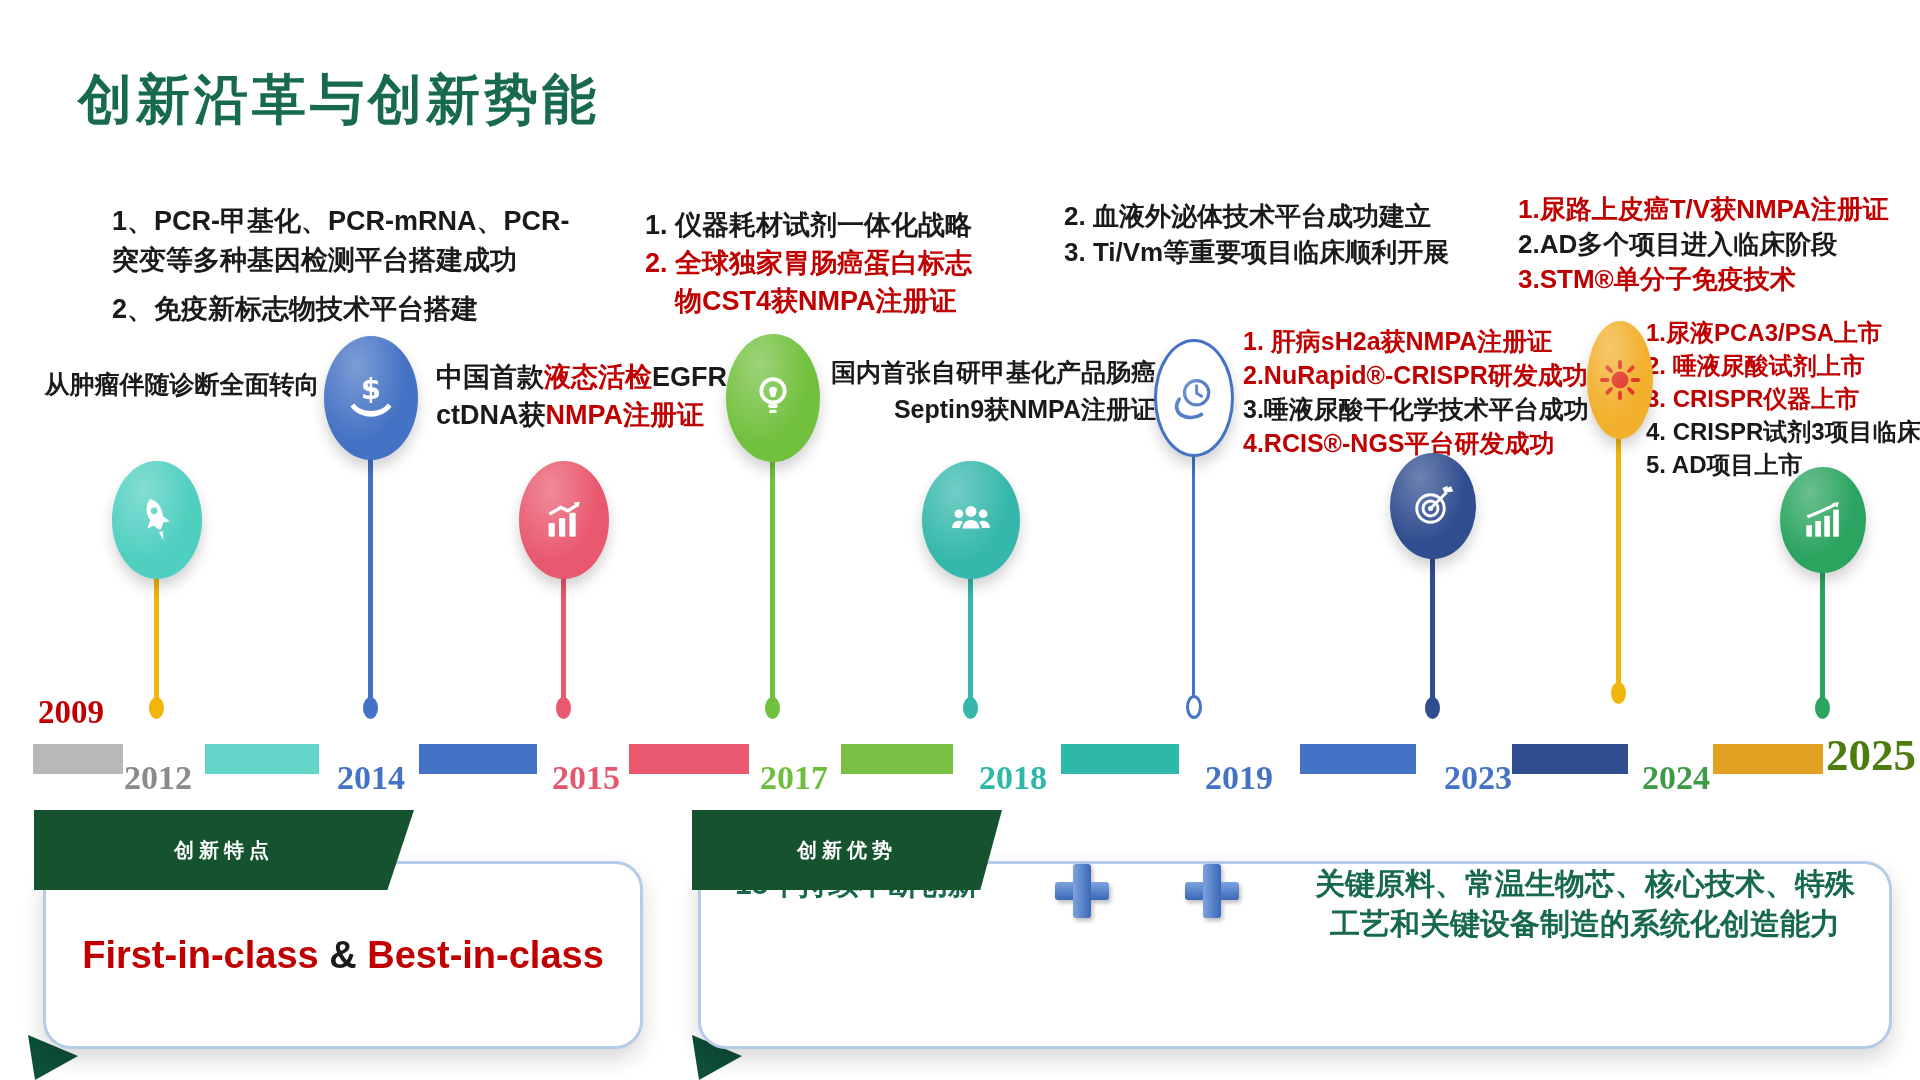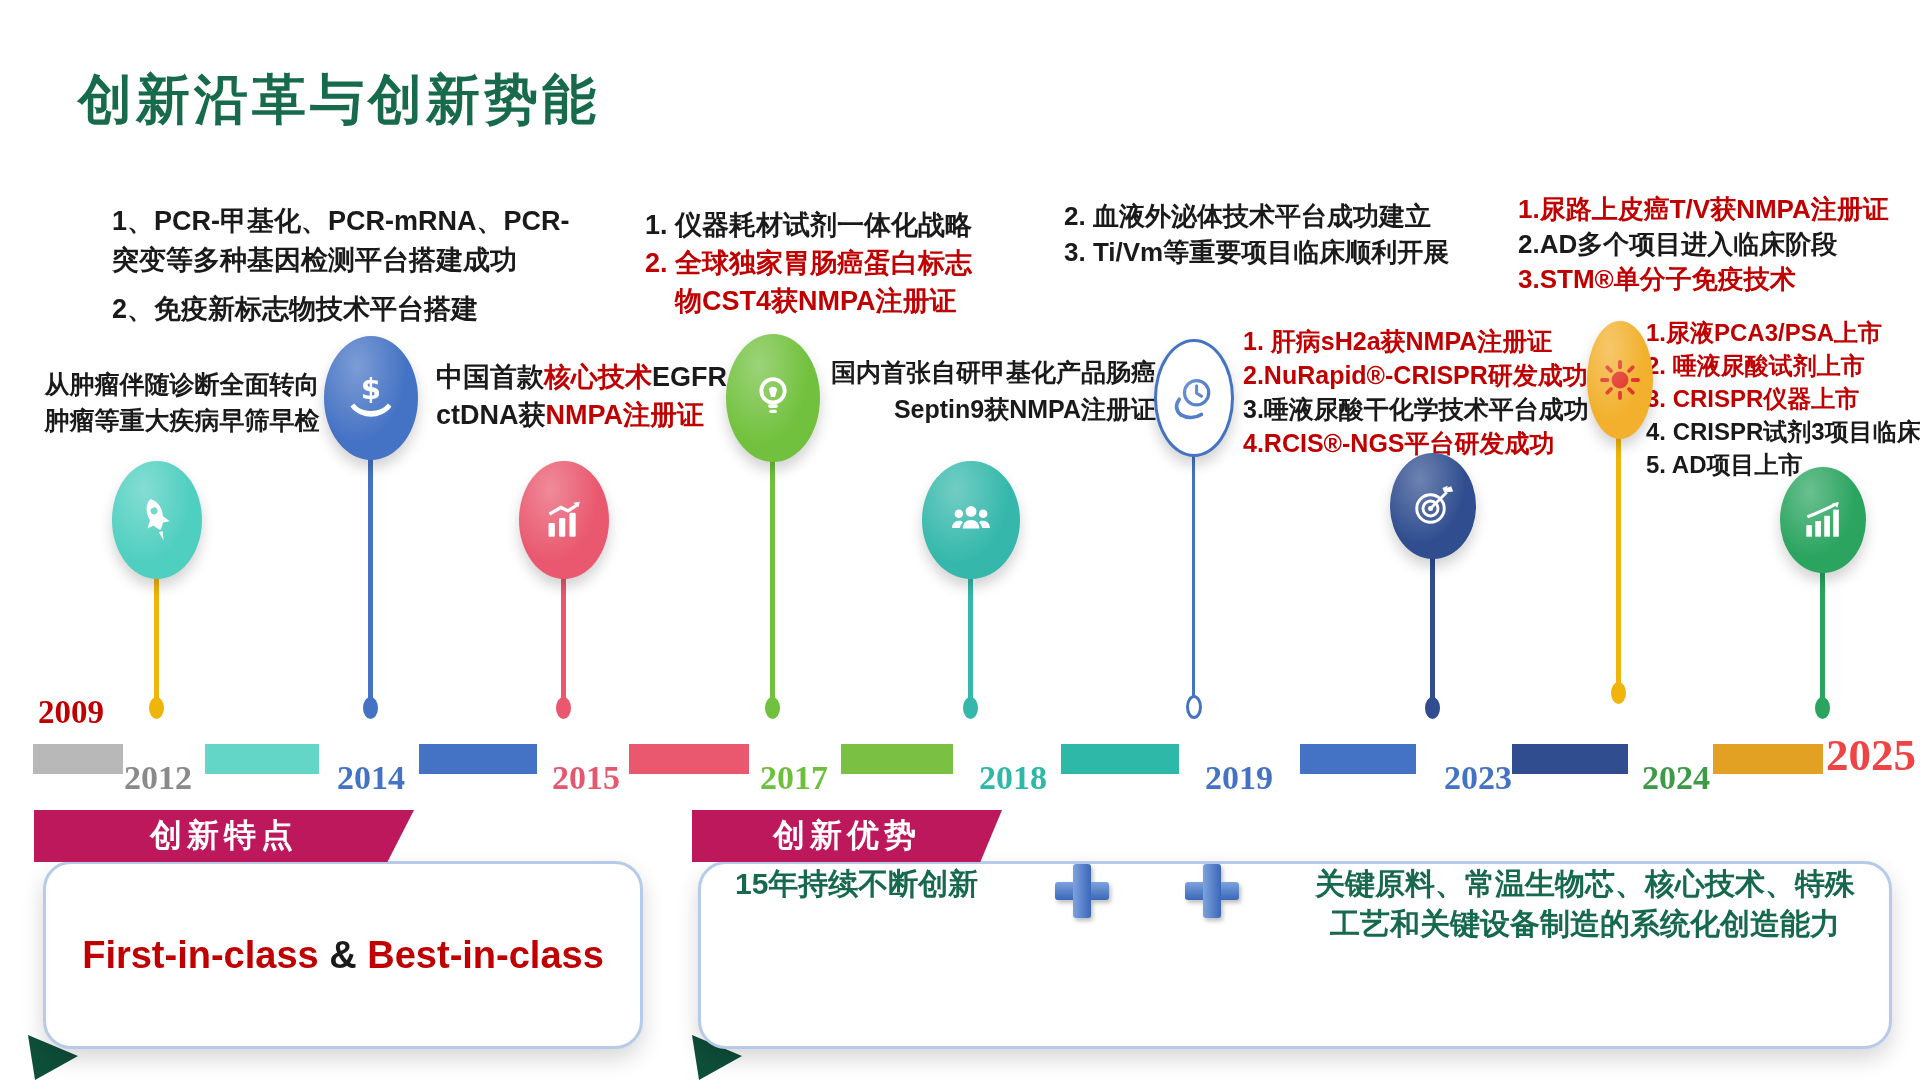--- a/index.html
+++ b/index.html
@@ -59,23 +59,23 @@
   
   .fold {
     position:absolute; width:50px; height:46px; background:#0e4f3a;
     clip-path:polygon(0 2%, 100% 48%, 14% 100%); z-index:1;
   }
   .panel {
     position:absolute; background:#ffffff; border:3px solid #b5cbe9;
     border-radius:28px; box-shadow:0 10px 22px rgba(0,0,0,.16); z-index:2;
   }
   .ribbon {
-    position:absolute; top:810px; height:52px; background:#be185d; color:#fff;
+    position:absolute; top:810px; height:80px; background:#14532d; color:#fff;
     display:flex; align-items:center; justify-content:center;
-    font-size:32px; font-weight:700; letter-spacing:5px;
+    font-size:20px; font-weight:700; letter-spacing:5px;
     clip-path:polygon(0 0, 100% 0, 93% 100%, 0 100%);
     z-index:4; filter:drop-shadow(0 4px 5px rgba(0,0,0,.28));
   }
   .panel-features { left:43px; top:861px; width:600px; height:188px;
     display:flex; align-items:center; justify-content:center; }
   .features-text { font-size:38px; font-weight:700; white-space:nowrap; }
   .panel-adv { left:698px; top:861px; width:1194px; height:188px;
     display:flex; align-items:flex-start; justify-content:space-between; padding:0 34px; }
   .adv-item { font-weight:700; font-size:30px; line-height:40px; white-space:nowrap; }
   .adv-green { color:#17694e; }
@@ -90,29 +90,28 @@
 </style>
 </head>
 <body>
 
 <div class="slide">
 
   <h1 class="title">创新沿革与创新势能</h1>
 
   <div class="ms ms-m2009">
       <div class="ms-line"><span class="seg-dark">从肿瘤伴随诊断全面转向</span></div>
-      <div class="ms-line"><span class="seg-dark">肿瘤等重大疾病早筛早检</span></div>
     </div>
   <div class="ms ms-m2012">
       <div class="ms-line"><span class="seg-dark">1、PCR-甲基化、PCR-mRNA、PCR-</span></div>
       <div class="ms-line"><span class="seg-dark">突变等多种基因检测平台搭建成功</span></div>
       <div class="ms-line"><span class="seg-dark">2、免疫新标志物技术平台搭建</span></div>
     </div>
   <div class="ms ms-m2014">
-      <div class="ms-line"><span class="seg-dark">中国首款</span><span class="seg-red">核心技术</span><span class="seg-dark">EGFR</span></div>
+      <div class="ms-line"><span class="seg-dark">中国首款</span><span class="seg-red">液态活检</span><span class="seg-dark">EGFR</span></div>
       <div class="ms-line"><span class="seg-dark">ctDNA获</span><span class="seg-red">NMPA注册证</span></div>
     </div>
   <div class="ms ms-m2015">
       <div class="ms-line"><span class="seg-dark">1. 仪器耗材试剂一体化战略</span></div>
       <div class="ms-line"><span class="seg-red">2. 全球独家胃肠癌蛋白标志</span></div>
       <div class="ms-line"><span class="seg-red">物CST4获NMPA注册证</span></div>
     </div>
   <div class="ms ms-m2017">
       <div class="ms-line"><span class="seg-dark">国内首张自研甲基化产品肠癌</span></div>
       <div class="ms-line"><span class="seg-dark">Septin9获NMPA注册证</span></div>
@@ -257,21 +256,21 @@
   <div class="tl-year" style="left:760px;color:#6fbf3f">2017</div>
   <div class="tl-seg" style="left:841px;width:112px;background:#7ac143"></div>
   <div class="tl-year" style="left:979px;color:#2eb8a8">2018</div>
   <div class="tl-seg" style="left:1061px;width:118px;background:#2eb8a8"></div>
   <div class="tl-year" style="left:1205px;color:#4472c4">2019</div>
   <div class="tl-seg" style="left:1300px;width:116px;background:#4472c4"></div>
   <div class="tl-year" style="left:1444px;color:#4472c4">2023</div>
   <div class="tl-seg" style="left:1512px;width:116px;background:#2f4d8f"></div>
   <div class="tl-year" style="left:1642px;color:#3e9a47">2024</div>
   <div class="tl-seg" style="left:1713px;width:110px;background:#e2a122"></div>
-  <div class="tl-year tl-year-big" style="left:1826px;color:#ef4444">2025</div>
+  <div class="tl-year tl-year-big" style="left:1826px;color:#4d7c0f">2025</div>
 
   <div class="fold" style="left:28px;top:1034px"></div>
   <div class="panel panel-features">
     <div class="features-text">
       <span class="seg-red">First-in-class</span><span class="seg-dark"> &amp; </span><span class="seg-red">Best-in-class</span>
     </div>
   </div>
   <div class="ribbon" style="left:34px;width:380px">
     <span>创新特点</span>
   </div>

